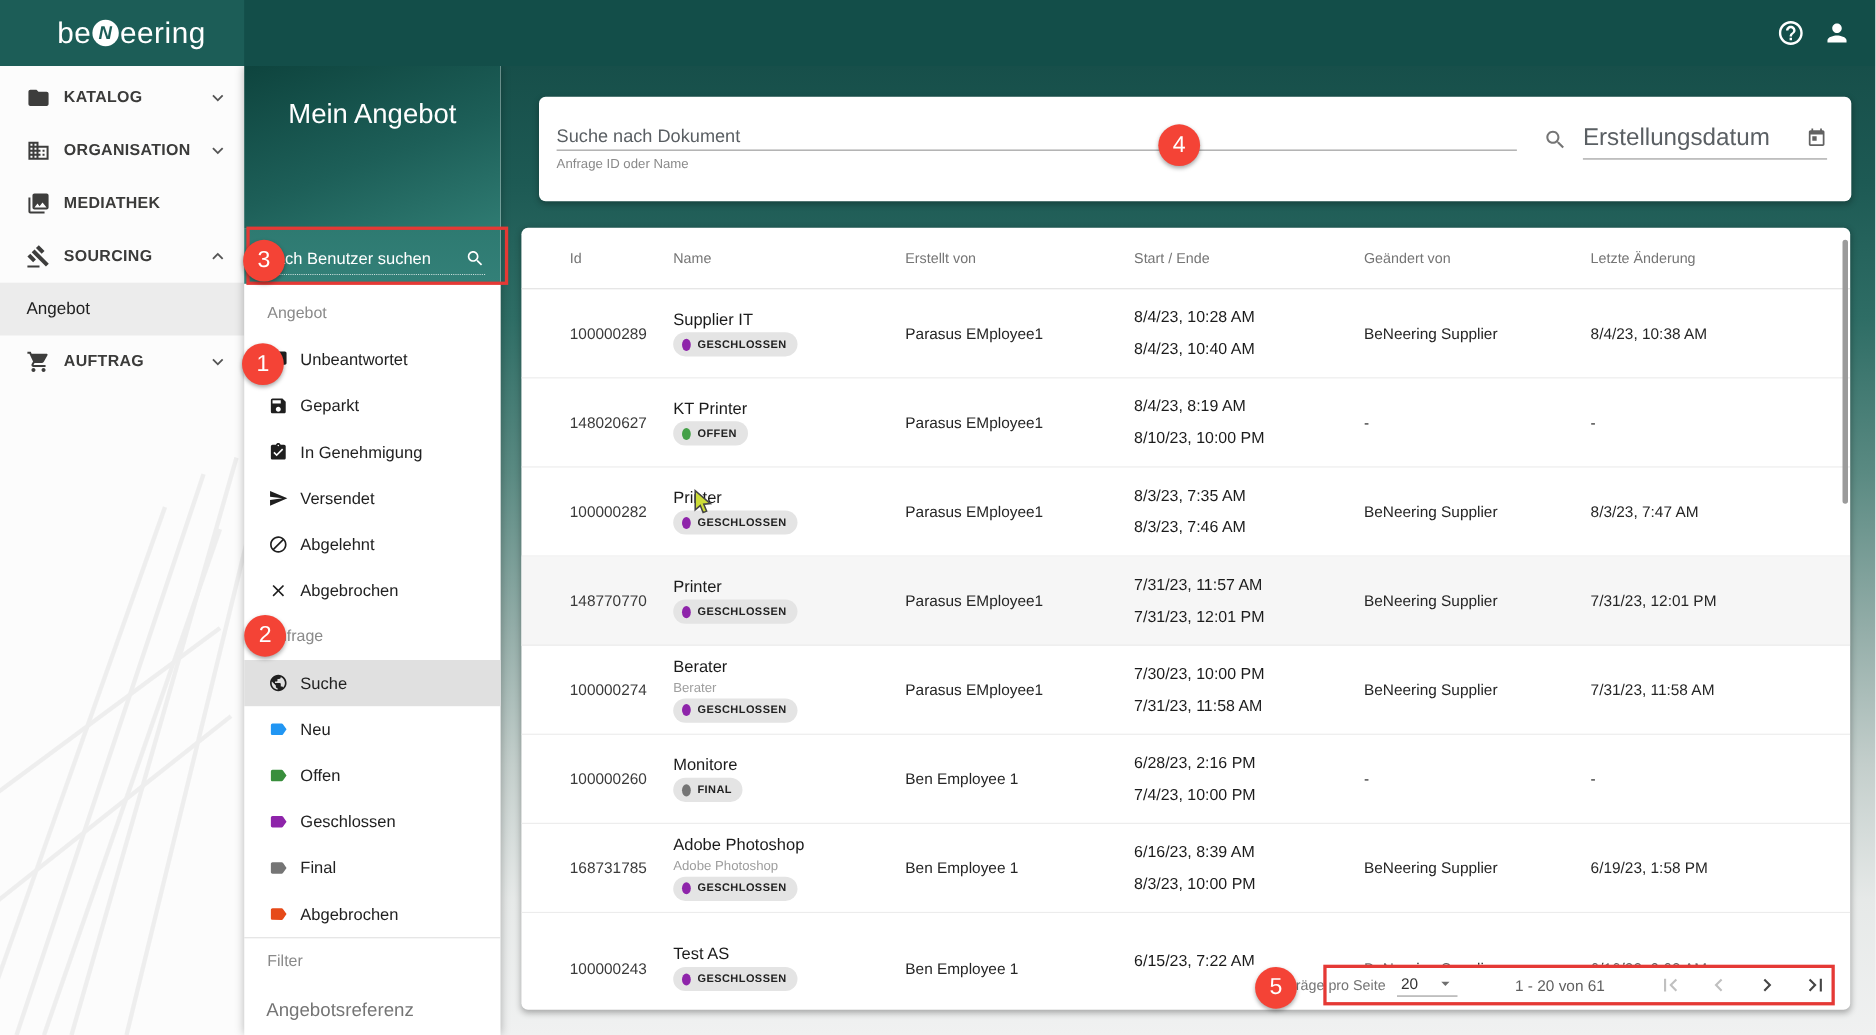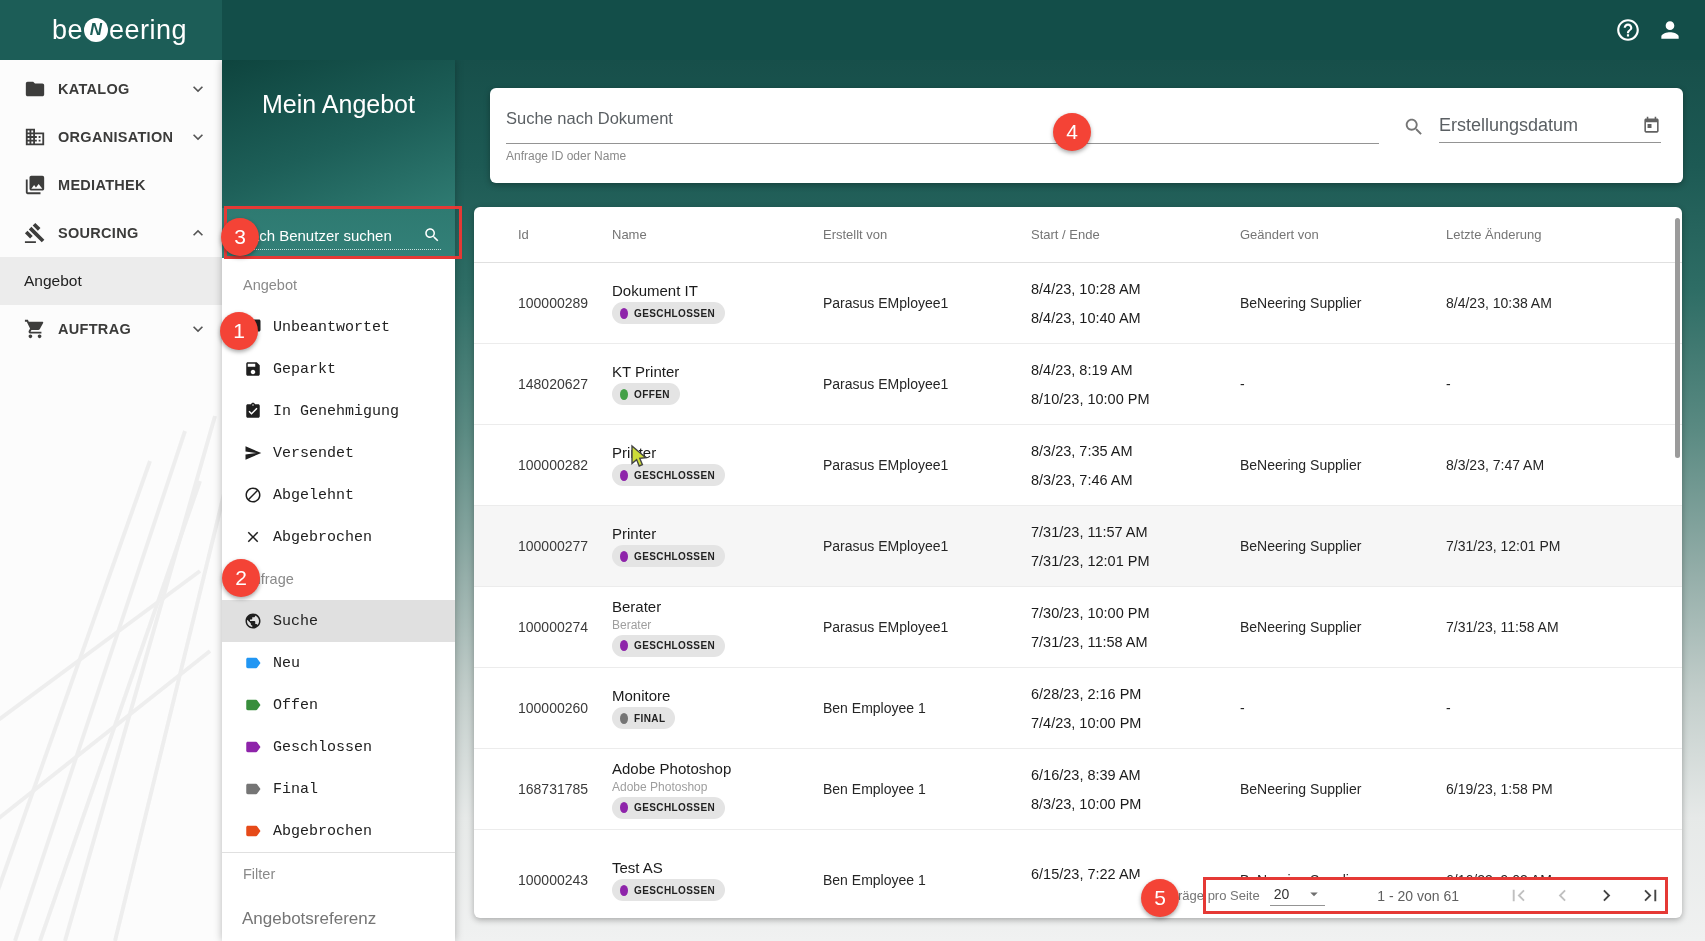--- a/index.html
+++ b/index.html
@@ -40,41 +40,41 @@
   .hero-title { font-size:25px; font-weight:400; }
   .hero-sub { font-size:12.5px; line-height:24px; margin-top:6px; font-weight:bold; }
   .user-search { height:50px; background:linear-gradient(180deg,#2e7a71,#338078); flex:none;
     display:flex; align-items:flex-end; padding:0 14px 8px 18px; cursor:text; }
   .us-inner { flex:1; display:flex; align-items:center; border-bottom:1px dotted rgba(255,255,255,.75); padding-bottom:5px; }
   .us-text { color:#fff; font-size:15px; flex:1; }
   .us-icon { width:18px; height:18px; color:#fff; }
   .us-icon svg { width:18px; height:18px; }
   .p-list { padding-top:6px; position:relative; }
   .p-label { height:42px; display:flex; align-items:center; padding-left:21px; color:#8a8a8a; font-size:14.5px; }
-  .p-item { height:42px; display:flex; align-items:center; padding-left:22px; cursor:pointer;font-family:Liberation Mono, monospace; }
+  .p-item { height:42px; display:flex; align-items:center; padding-left:22px; cursor:pointer; }
   .p-item.selected { background:#e0e0e0; }
   .p-ic { width:18px; height:18px; margin-right:11px; color:#1f1f1f; flex:none; }
   .p-ic svg { width:18px; height:18px; }
   .p-lb { font-size:15px; color:#212121; }
   .p-div { border-top:1px solid #e0e0e0; margin:0; }
   .p-ref { padding-left:20px; margin-top:14px; color:#757575; font-size:17px; }
 
   
   .main { position:absolute; left:455px; top:60px; width:1250px; height:881px;
     background:linear-gradient(180deg,#174f4a 0%,#1d5a54 12%,#2e6d65 26%,#5a8a82 42%,#93ada8 58%,#c3cecb 72%,#e6e9e8 86%,#f0f1f1 100%); }
   .search-card { position:absolute; left:35px; top:28px; width:1193px; height:95px; background:#fff;
     border-radius:6px; box-shadow:0 2px 6px rgba(0,0,0,.3); display:flex; align-items:center; padding:0 22px 0 16px; }
   .doc-field { flex:1; cursor:text; }
-  .doc-ph { font-size:16.5px; color:#5a5f63; padding-bottom:15px; border-bottom:1px solid #949494; }
+  .doc-ph { font-size:16.5px; color:#5a5f63; padding-bottom:2px; border-bottom:1px solid #949494; }
   .doc-hint { font-size:12px; color:#8a8a8a; margin-top:5px; }
   .sc-search { width:22px; height:22px; color:#757575; margin:0 14px 18px 24px; cursor:pointer; flex:none; }
   .sc-search svg { width:22px; height:22px; }
   .date-field { width:222px; cursor:text; margin-bottom:14px; }
   .date-row { display:flex; align-items:center; border-bottom:1px solid #949494; padding-bottom:6px; }
-  .date-ph { font-size:18px; color:#5a5f63; flex:1; }
+  .date-ph { font-size:22px; color:#5a5f63; flex:1; }
   .cal-ic { width:19px; height:19px; color:#616161; cursor:pointer; }
   .cal-ic svg { width:19px; height:19px; }
 
   .table-card { position:absolute; left:19px; top:147px; width:1208px; height:711px; background:#fff;
     border-radius:6px; box-shadow:0 2px 6px rgba(0,0,0,.3); overflow:hidden; }
   .t-head,.t-row { display:grid; grid-template-columns:94px 211px 208px 209px 206px 1fr; padding-left:44px; align-items:center; }
   .t-head { height:56px; border-bottom:1px solid #e0e0e0; }
   .th-cell { font-size:13px; color:#757575; }
   .t-row { height:81px; border-bottom:1px solid #ececec; cursor:pointer; }
   .t-row.hl { background:#f6f6f6; }
@@ -316,21 +316,21 @@
           <div class="th-cell">Name</div>
           <div class="th-cell">Erstellt von</div>
           <div class="th-cell">Start / Ende</div>
           <div class="th-cell">Geändert von</div>
           <div class="th-cell">Letzte Änderung</div>
         </div>
       <div id="tbody-root">
           <div class="t-row">
             <div class="td id-cell">100000289</div>
             <div class="td name-cell">
-              <div class="row-name">Dokument IT</div>
+              <div class="row-name">Supplier IT</div>
               <span class="status">
                 <span class="dot" style="background: rgb(142, 36, 170);"></span>
                 <span>GESCHLOSSEN</span>
               </span>
             </div>
             <div class="td">Parasus EMployee1</div>
             <div class="td se-cell">
               <div>8/4/23, 10:28 AM</div>
               <div>8/4/23, 10:40 AM</div>
             </div>
@@ -365,21 +365,21 @@
             </div>
             <div class="td">Parasus EMployee1</div>
             <div class="td se-cell">
               <div>8/3/23, 7:35 AM</div>
               <div>8/3/23, 7:46 AM</div>
             </div>
             <div class="td">BeNeering Supplier</div>
             <div class="td">8/3/23, 7:47 AM</div>
           </div>
           <div class="t-row hl">
-            <div class="td id-cell">100000277</div>
+            <div class="td id-cell">148770770</div>
             <div class="td name-cell">
               <div class="row-name">Printer</div>
               <span class="status">
                 <span class="dot" style="background: rgb(142, 36, 170);"></span>
                 <span>GESCHLOSSEN</span>
               </span>
             </div>
             <div class="td">Parasus EMployee1</div>
             <div class="td se-cell">
               <div>7/31/23, 11:57 AM</div>

